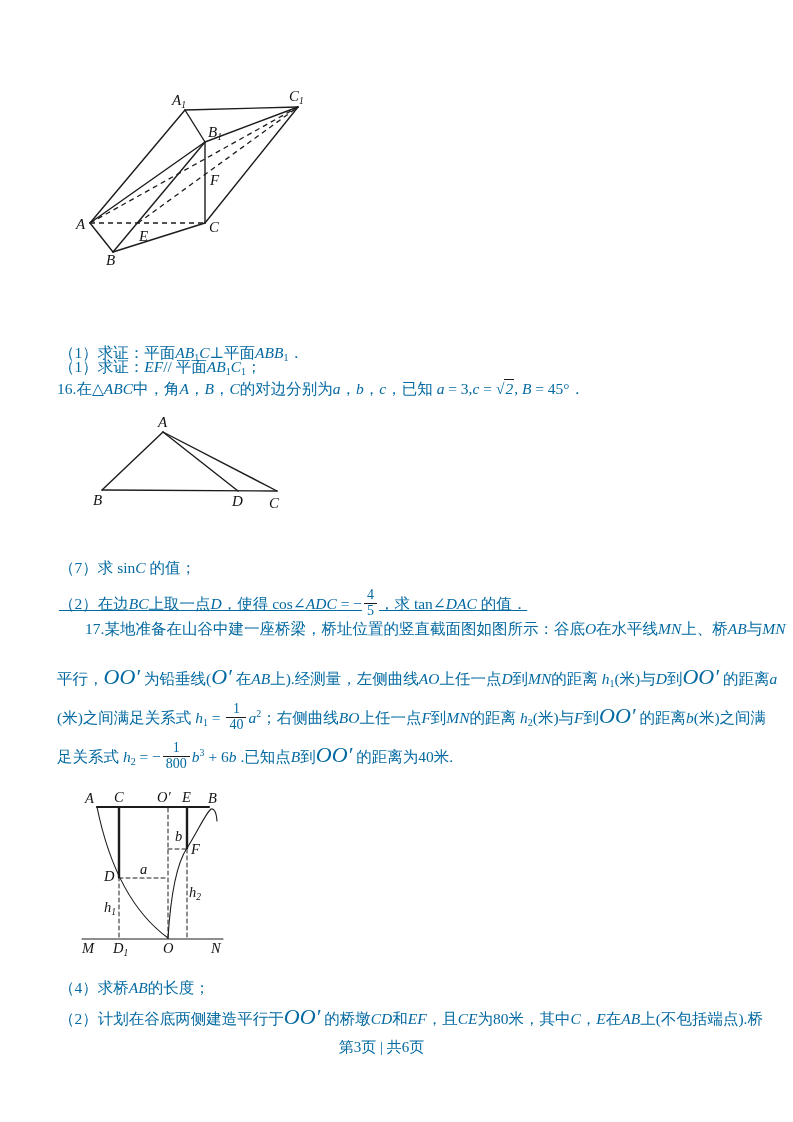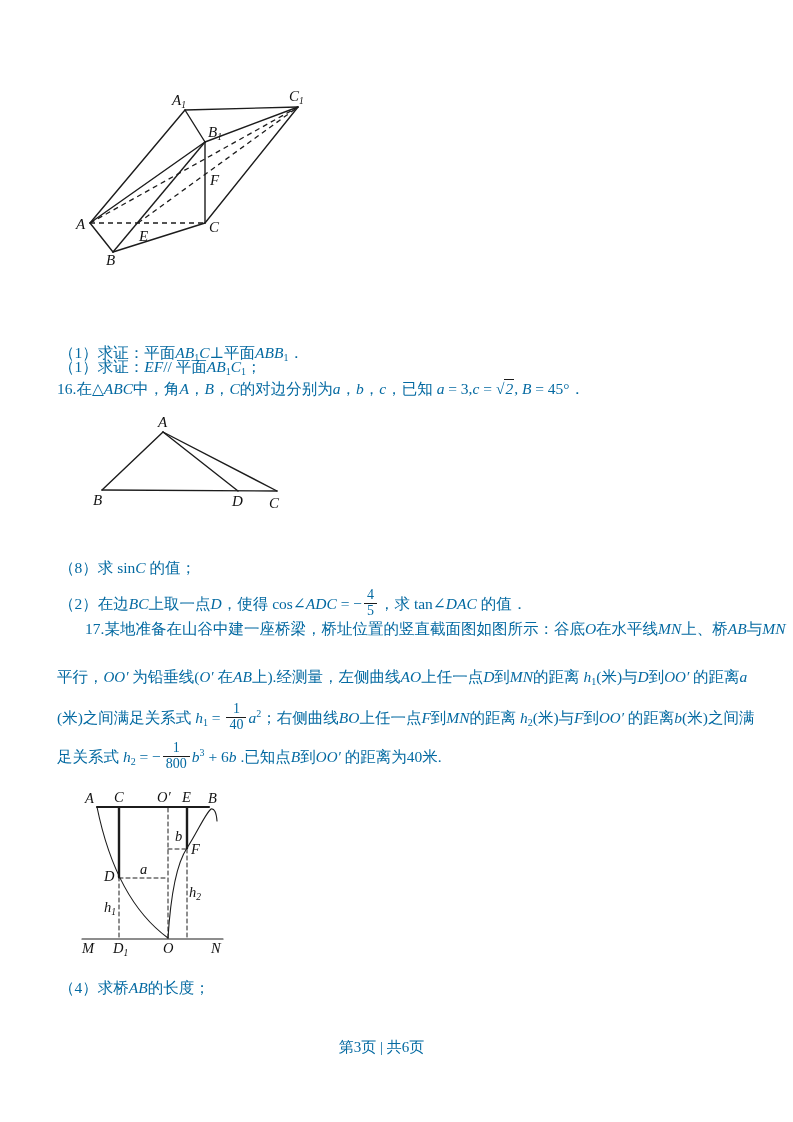--- a/index.html
+++ b/index.html
@@ -2,21 +2,21 @@
 <html><head>
 <meta charset="utf-8">
 <style>
   html,body{margin:0;padding:0;background:#fff;}
   .page{position:relative;width:793px;height:1122px;background:#ffffff;overflow:hidden;
         font-family:"Liberation Serif","DejaVu Serif",serif;color:#0369a1;}
   .line{position:absolute;left:57px;white-space:nowrap;font-size:15.5px;line-height:21px;}
   .line span{white-space:pre;}
   .item{left:59px;}
   .it{font-style:italic;}
-  .big{font-style:italic;font-size:15px;line-height:21px;}
+  .big{font-style:italic;font-size:22px;line-height:21px;}
   .sup{font-size:10px;vertical-align:6px;}
   .subs{font-size:10px;vertical-align:-3px;}
   .frac{display:inline-block;vertical-align:middle;text-align:center;line-height:1.05;margin:0 2px;transform:translateY(-2px);}
   .fn{display:block;border-bottom:1.3px solid #1b1b1b;padding:0 3px;font-size:14px;}
   .fd{display:block;padding:0 3px;font-size:14px;}
   .sqb{border-top:1.3px solid #1b1b1b;padding:0 1px;font-style:italic;}
   .footer{position:absolute;top:1038px;left:0;width:763px;text-align:center;font-size:15px;}
   .fig{position:absolute;}
   .fig text{font-family:"Liberation Serif","DejaVu Serif",serif;font-style:italic;font-size:15px;fill:#111;}
   .fig .s{font-size:9.5px;}
@@ -65,22 +65,22 @@
       <line x1="17" y1="75" x2="192" y2="76"></line>
       <line x1="78" y1="17" x2="153" y2="76"></line>
       <line x1="78" y1="17" x2="192" y2="76"></line>
     </g>
     <text x="73" y="12"><tspan>A</tspan></text>
     <text x="8" y="90"><tspan>B</tspan></text>
     <text x="147" y="91"><tspan>D</tspan></text>
     <text x="184" y="93"><tspan>C</tspan></text>
   </svg>
 
-  <div class="line item" style="top:557px;"><span>（8）求 sin</span><span class="it">C</span><span> 的值；</span></div>
-  <div class="line item" style="top:590px;"><span>（2）在边</span><span class="it">BC</span><span>上取一点</span><span class="it">D</span><span>，使得 cos∠</span><span class="it">ADC</span><span> = −</span><span class="frac"><span class="fn">4</span><span class="fd">5</span></span><span>，求 tan∠</span><span class="it">DAC</span><span> 的值．</span></div>
+  <div class="line item" style="top:557px;"><span>（7）求 sin</span><span class="it">C</span><span> 的值；</span></div>
+  <div class="line item" style="top:590px;text-decoration:underline;"><span>（2）在边</span><span class="it">BC</span><span>上取一点</span><span class="it">D</span><span>，使得 cos∠</span><span class="it">ADC</span><span> = −</span><span class="frac"><span class="fn">4</span><span class="fd">5</span></span><span>，求 tan∠</span><span class="it">DAC</span><span> 的值．</span></div>
 
   <div class="line" style="top:618px;margin-left:28px;"><span>17.某地准备在山谷中建一座桥梁，桥址位置的竖直截面图如图所示：谷底</span><span class="it">O</span><span>在水平线</span><span class="it">MN</span><span>上、桥</span><span class="it">AB</span><span>与</span><span class="it">MN</span></div>
   <div class="line" style="top:666px;"><span>平行，</span><span class="it big">OO′</span><span> 为铅垂线(</span><span class="it big">O′</span><span> 在</span><span class="it">AB</span><span>上).经测量，左侧曲线</span><span class="it">AO</span><span>上任一点</span><span class="it">D</span><span>到</span><span class="it">MN</span><span>的距离 </span><span class="it">h</span><span class="subs">1</span><span>(米)与</span><span class="it">D</span><span>到</span><span class="it big">OO′</span><span> 的距离</span><span class="it">a</span></div>
   <div class="line" style="top:703px;"><span>(米)之间满足关系式 </span><span class="it">h</span><span class="subs">1</span><span> = </span><span class="frac"><span class="fn">1</span><span class="fd">40</span></span><span class="it">a</span><span class="sup">2</span><span>；右侧曲线</span><span class="it">BO</span><span>上任一点</span><span class="it">F</span><span>到</span><span class="it">MN</span><span>的距离 </span><span class="it">h</span><span class="subs">2</span><span>(米)与</span><span class="it">F</span><span>到</span><span class="it big">OO′</span><span> 的距离</span><span class="it">b</span><span>(米)之间满</span></div>
   <div class="line" style="top:742px;"><span>足关系式 </span><span class="it">h</span><span class="subs">2</span><span> = −</span><span class="frac"><span class="fn">1</span><span class="fd">800</span></span><span class="it">b</span><span class="sup">3</span><span> + 6</span><span class="it">b</span><span> .已知点</span><span class="it">B</span><span>到</span><span class="it big">OO′</span><span> 的距离为40米.</span></div>
 
   <svg class="fig fig3" style="left:70px;top:785px;" width="165" height="180" viewBox="0 0 165 180">
     <g stroke="#1c1c1c" fill="none" stroke-linecap="round">
       <line x1="27" y1="22" x2="139" y2="22" stroke-width="2.2"></line>
       <line x1="12" y1="154" x2="153" y2="154" stroke-width="1.2"></line>
@@ -107,16 +107,17 @@
     <text x="70" y="89"><tspan>a</tspan></text>
     <text x="34" y="127"><tspan>h</tspan><tspan class="s" dy="3">1</tspan></text>
     <text x="119" y="112"><tspan>h</tspan><tspan class="s" dy="3">2</tspan></text>
     <text x="12" y="168"><tspan>M</tspan></text>
     <text x="43" y="168"><tspan>D</tspan><tspan class="s" dy="3">1</tspan></text>
     <text x="93" y="168"><tspan>O</tspan></text>
     <text x="141" y="168"><tspan>N</tspan></text>
   </svg>
 
   <div class="line item" style="top:977px;"><span>（4）求桥</span><span class="it">AB</span><span>的长度；</span></div>
+  <div class="line item" style="top:1006px;"><span>（2）计划在谷底两侧建造平行于</span><span class="it big">OO′</span><span> 的桥墩</span><span class="it">CD</span><span>和</span><span class="it">EF</span><span>，且</span><span class="it">CE</span><span>为80米，其中</span><span class="it">C</span><span>，</span><span class="it">E</span><span>在</span><span class="it">AB</span><span>上(不包括端点).桥</span></div>
 
   <div class="footer">第3页 | 共6页</div>
 
 </div>
 
 </body></html>

